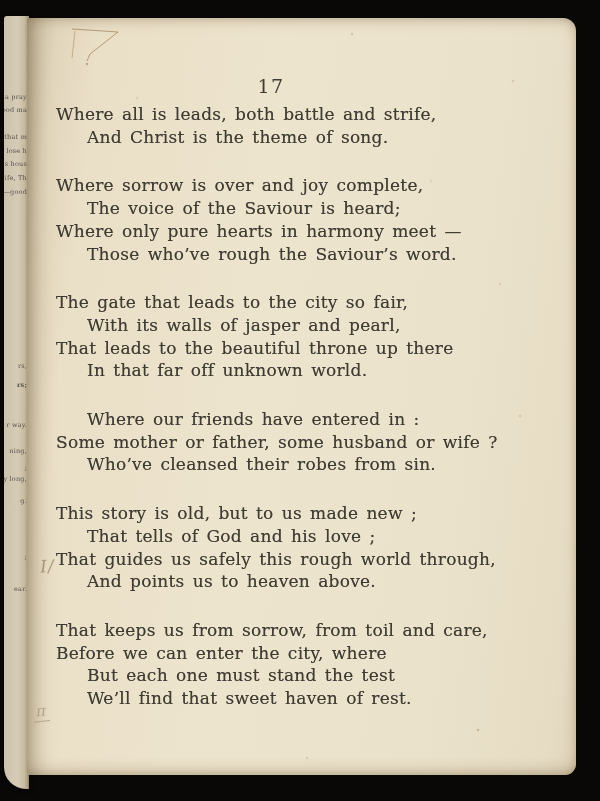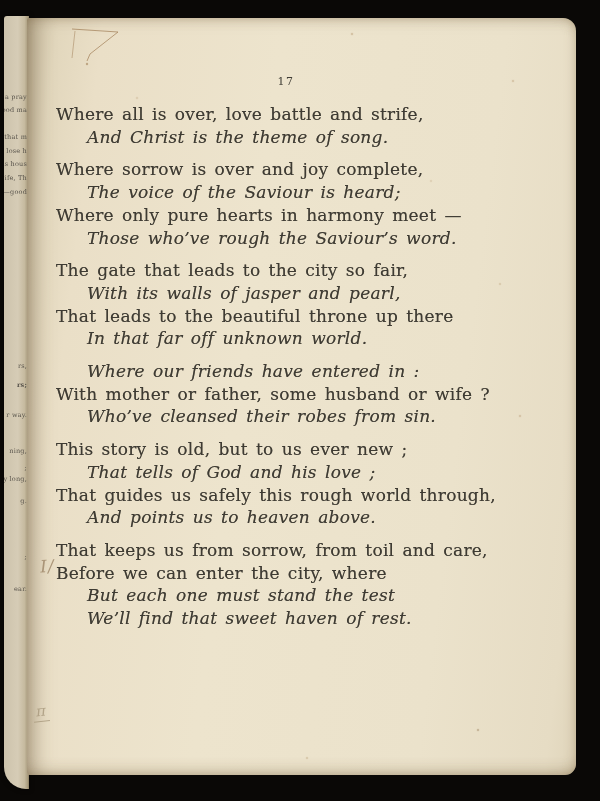--- a/index.html
+++ b/index.html
@@ -12,27 +12,27 @@
   .frag{position:absolute;right:2px;white-space:nowrap;font-size:6.5px;line-height:8px;
         color:#57524a;letter-spacing:.2px;}
   
   .page{position:absolute;left:27px;top:18px;width:549px;height:757px;
         background:linear-gradient(97deg,#cfc3a8 0%,#e2d7bd 5%,#eadfc7 12%,#ede4cd 40%,#ebe2cb 75%,#e6dcc4 95%,#dfd4ba 100%);
         border-radius:2px 13px 11px 3px;
         box-shadow:inset 14px 0 22px -10px rgba(90,70,40,.55),
                    inset -6px 0 14px -8px rgba(120,95,55,.35),
                    inset 0 -10px 18px -12px rgba(120,95,55,.45),
                    inset 0 8px 14px -10px rgba(120,95,55,.35);}
-  .pagenum{position:absolute;top:57px;left:29px;width:460px;text-align:center;
-           font-size:11px;letter-spacing:1.5px;color:#3f3c34;}
+  .pagenum{position:absolute;top:57px;left:14px;width:460px;text-align:center;
+           font-size:19px;letter-spacing:1.5px;color:#3f3c34;}
   .poem{position:absolute;top:85px;left:29px;width:505px;color:#3e3b33;
         font-size:17px;line-height:22.7px;letter-spacing:.25px;word-spacing:2.5px;
         text-shadow:0 0 .4px rgba(60,55,45,.55);}
-  .stanza + .stanza{margin-top:10px;}
-  .pline.indent{padding-left:31px;font-style:italic;}
+  .stanza + .stanza{margin-top:26px;}
+  .pline.indent{padding-left:31px;}
   
   .mark-margin{position:absolute;left:13px;top:538px;color:#a18a6c;font-size:17px;
                font-style:italic;letter-spacing:1px;transform:rotate(-4deg);opacity:.85;}
   .mark-bottom{position:absolute;left:6px;top:684px;color:#ab9c80;font-size:15px;
                font-style:italic;transform:rotate(-6deg);padding:0 3px 1px 3px;
                border-bottom:1px solid #ab9c80;opacity:.85;}
   .crease{position:absolute;left:40px;top:5px;}
   .specks{position:absolute;left:0;top:0;width:2px;height:2px;border-radius:50%;background:transparent;
           box-shadow:351px 33px 1px rgba(146,100,48,.4),
                      512px 80px 1px rgba(146,100,48,.35),
@@ -51,63 +51,63 @@
   <div class="sliver">
       <div class="frag" style="top: 77px;">at a pray</div>
       <div class="frag" style="top: 90px;">good ma</div>
       <div class="frag" style="top: 117px;">ee that m</div>
       <div class="frag" style="top: 131px;">an lose h</div>
       <div class="frag" style="top: 144px;">e his hous</div>
       <div class="frag" style="top: 158px;">wife, Th</div>
       <div class="frag" style="top: 172px;">l—good</div>
       <div class="frag" style="top: 346px;">rs,</div>
       <div class="frag" style="top: 365px; font-weight: bold;">rs;</div>
-      <div class="frag" style="top: 395px;">r way.</div>
+      <div class="frag" style="top: 405px;">r way.</div>
       <div class="frag" style="top: 431px;">ning,</div>
       <div class="frag" style="top: 448px;">;</div>
       <div class="frag" style="top: 459px;">ery long,</div>
       <div class="frag" style="top: 481px;">g.</div>
       <div class="frag" style="top: 537px;">;</div>
       <div class="frag" style="top: 569px;">ear.</div>
     </div>
 
   <div class="page">
 
     <svg class="crease" width="60" height="60" viewBox="0 0 60 60">
       <path d="M5,6 L51,9 L23,31 L20,38" fill="none" stroke="#9c7950" stroke-width="0.9" opacity="0.75"></path>
       <path d="M8,8 L5,35" fill="none" stroke="#9c7950" stroke-width="0.8" opacity="0.6"></path>
       <circle cx="20" cy="41" r="1.2" fill="#9c7950" opacity="0.55"></circle>
     </svg>
 
     <div class="pagenum">17</div>
 
     <div class="poem">
         <div class="stanza">
-          <div class="pline">Where all is over, love battle and strife,</div>
+          <div class="pline">Where all is leads, both battle and strife,</div>
           <div class="pline indent">And Christ is the theme of song.</div>
         </div>
         <div class="stanza">
           <div class="pline">Where sorrow is over and joy complete,</div>
           <div class="pline indent">The voice of the Saviour is heard;</div>
           <div class="pline">Where only pure hearts in harmony meet —</div>
           <div class="pline indent">Those who’ve rough the Saviour’s word.</div>
         </div>
         <div class="stanza">
           <div class="pline">The gate that leads to the city so fair,</div>
           <div class="pline indent">With its walls of jasper and pearl,</div>
           <div class="pline">That leads to the beautiful throne up there</div>
           <div class="pline indent">In that far off unknown world.</div>
         </div>
         <div class="stanza">
           <div class="pline indent">Where our friends have entered in :</div>
-          <div class="pline">With mother or father, some husband or wife ?</div>
+          <div class="pline">Some mother or father, some husband or wife ?</div>
           <div class="pline indent">Who’ve cleansed their robes from sin.</div>
         </div>
         <div class="stanza">
-          <div class="pline">This story is old, but to us ever new ;</div>
+          <div class="pline">This story is old, but to us made new ;</div>
           <div class="pline indent">That tells of God and his love ;</div>
           <div class="pline">That guides us safely this rough world through,</div>
           <div class="pline indent">And points us to heaven above.</div>
         </div>
         <div class="stanza">
           <div class="pline">That keeps us from sorrow, from toil and care,</div>
           <div class="pline">Before we can enter the city, where</div>
           <div class="pline indent">But each one must stand the test</div>
           <div class="pline indent">We’ll find that sweet haven of rest.</div>
         </div>

